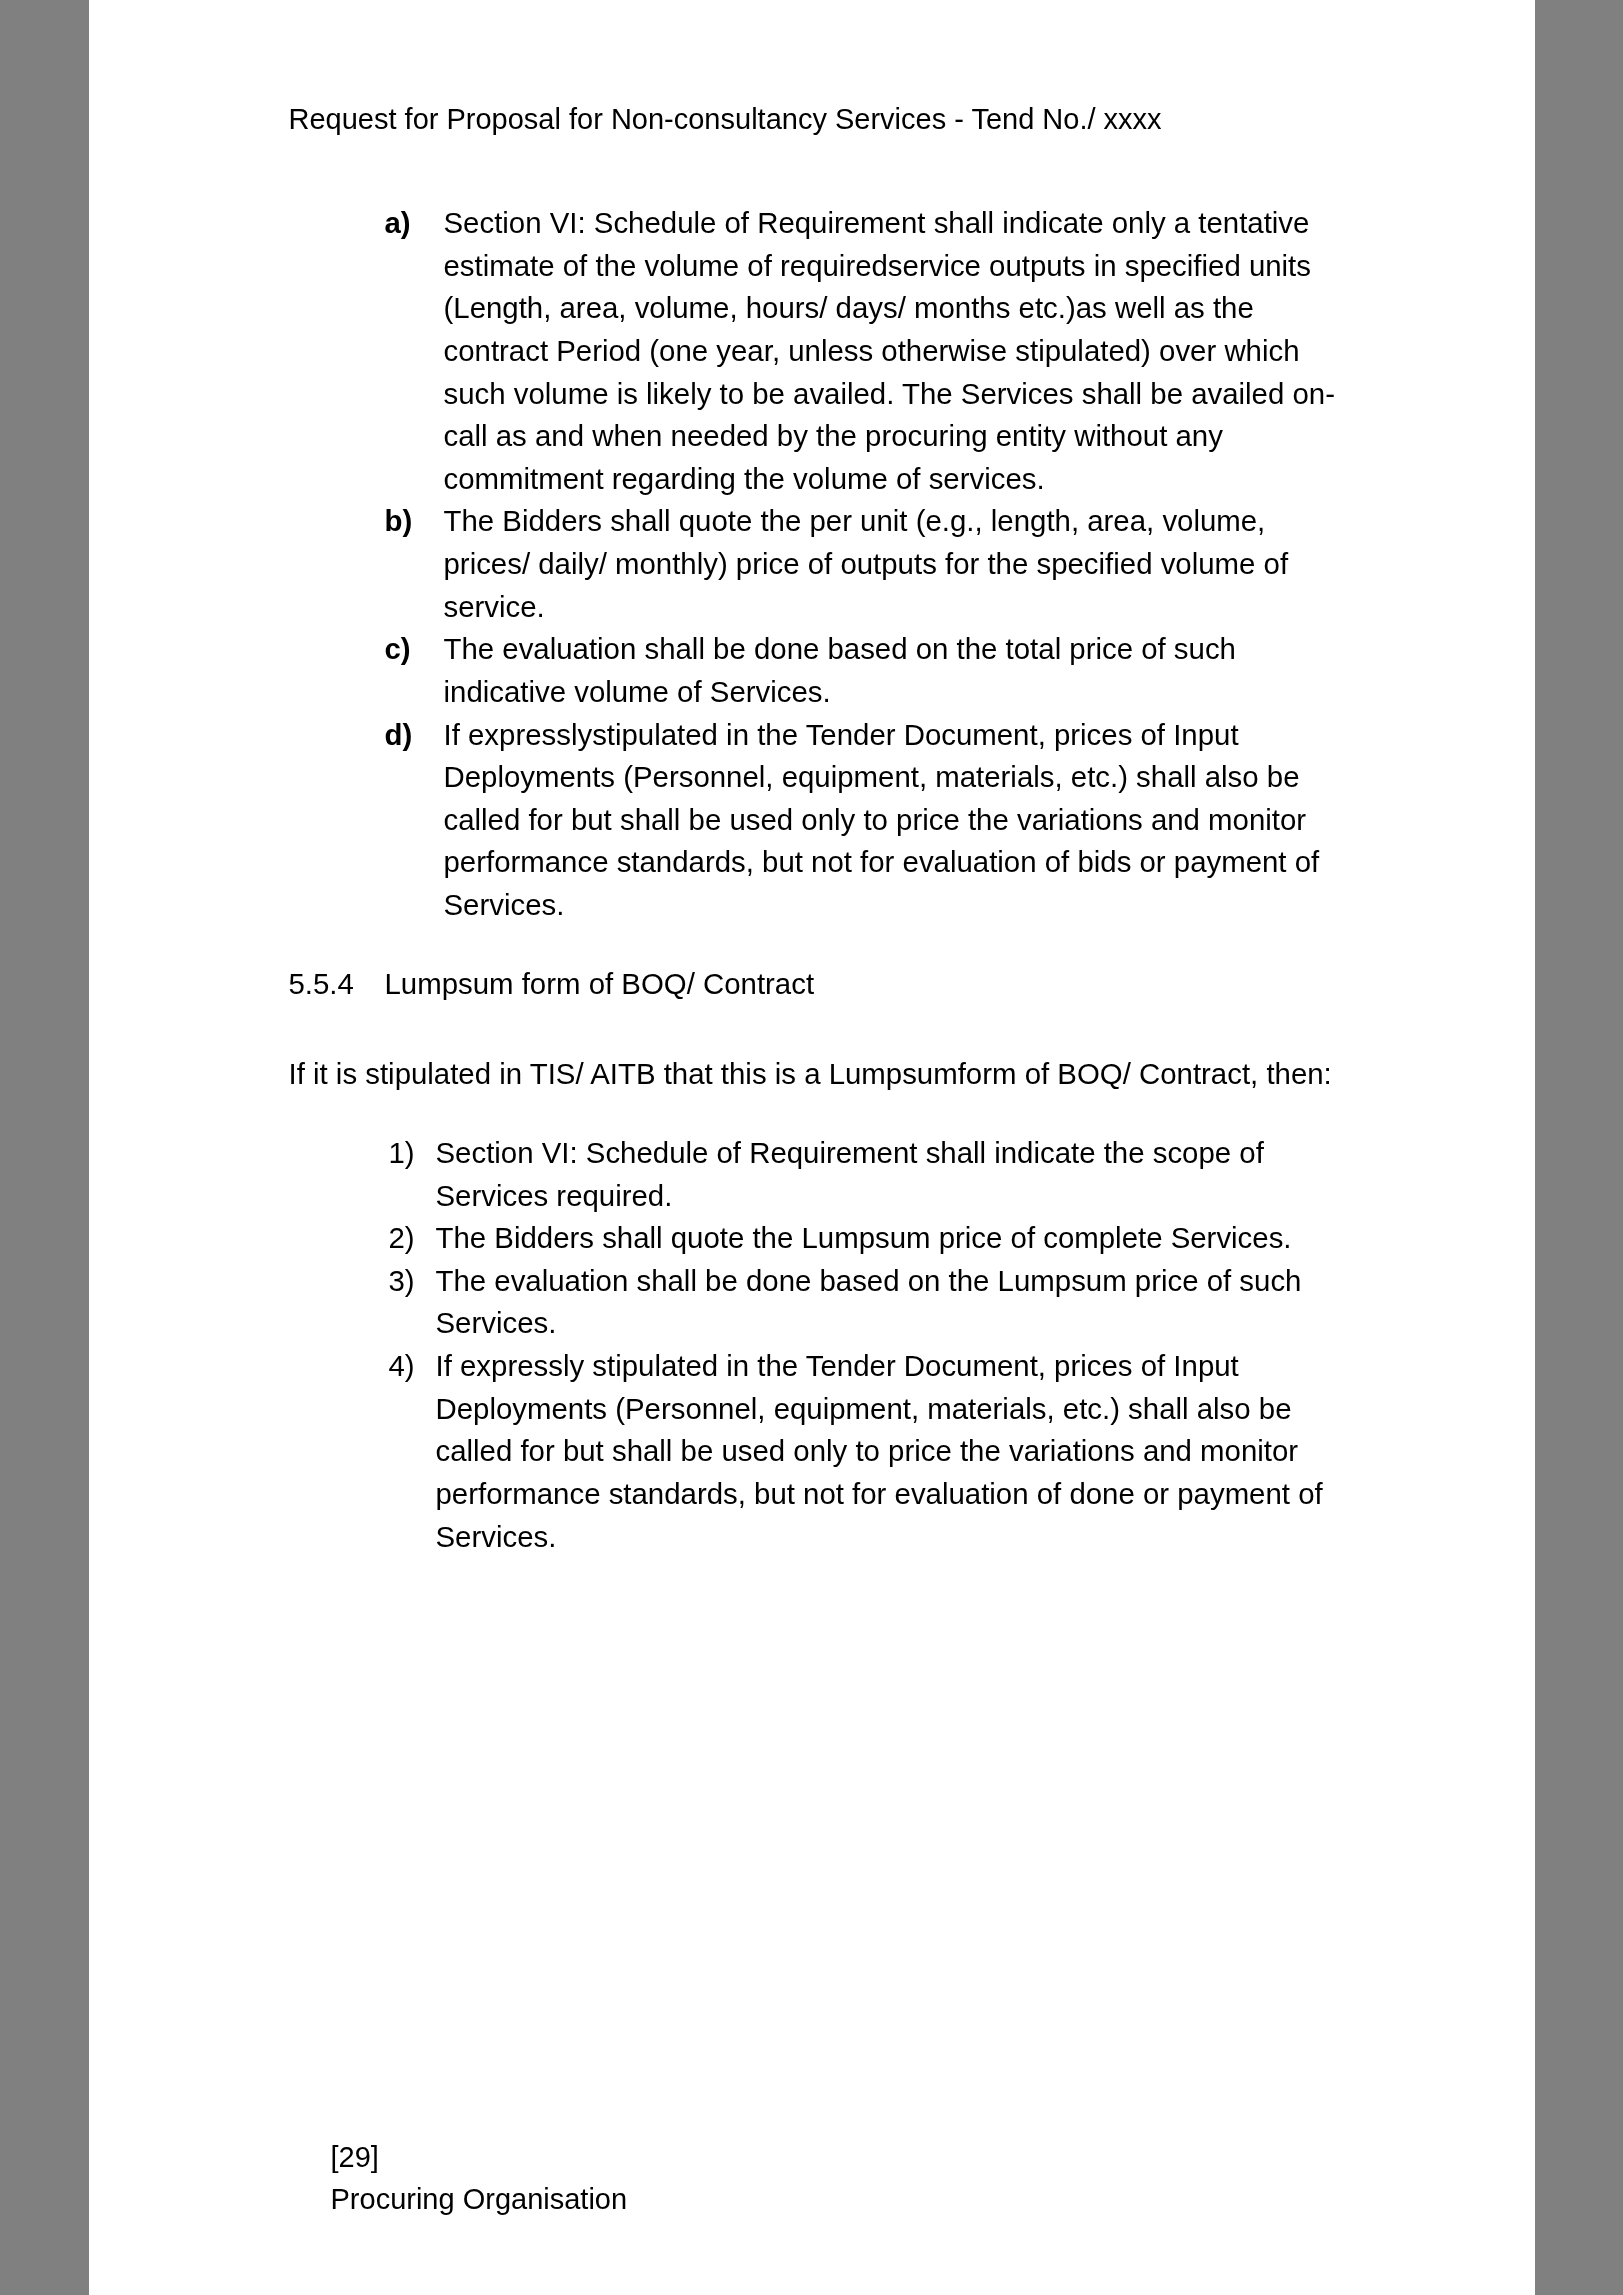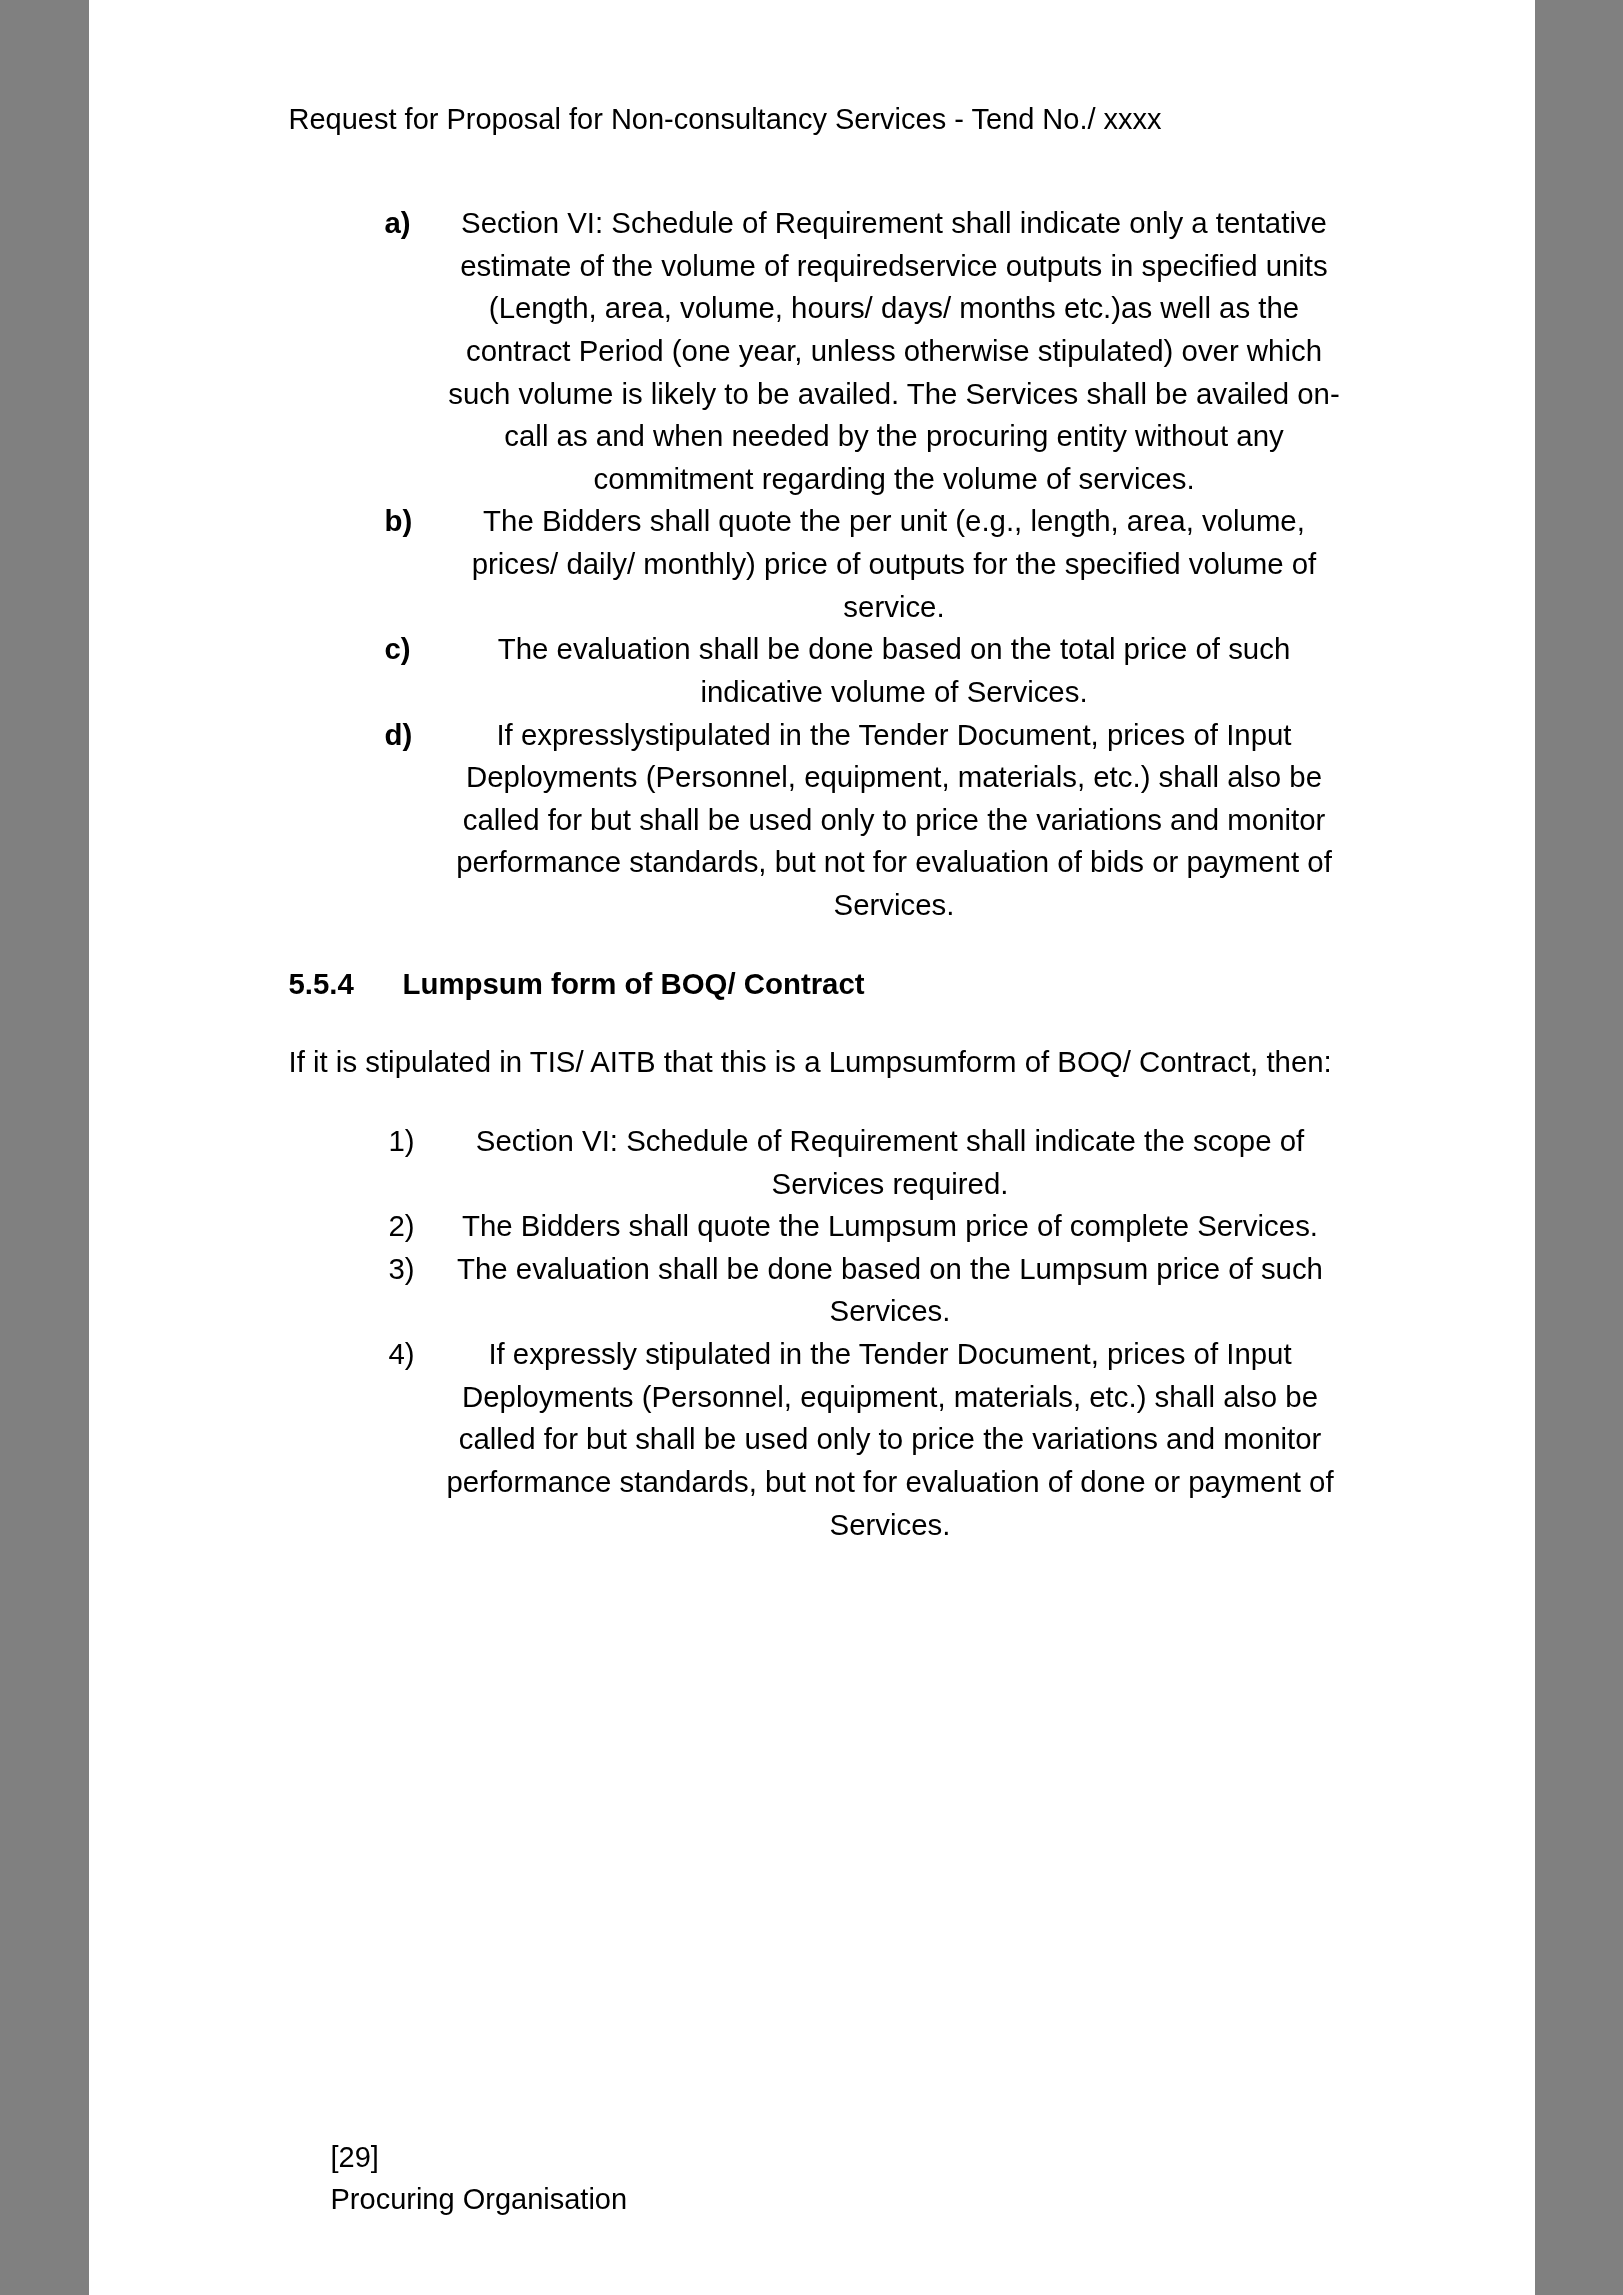--- a/index.html
+++ b/index.html
@@ -34,27 +34,26 @@
   .lettered { margin-left: 96px; }
   .lettered .label {
     flex: 0 0 59px;
     font-weight: bold;
   }
   .numbered { margin-left: 100px; }
   .numbered .label {
     flex: 0 0 47px;
     font-weight: normal;
   }
-  .item-text { flex: 1; text-align: center; }
+  .item-text { flex: 1; }
   .section-heading {
     display: flex;
-    font-weight: bold;
+    font-weight: normal;
     margin-top: 36px;
-    margin-bottom: 36px;
-    gap: 18px;
+    margin-bottom: 48px;
   }
   .section-number { flex: 0 0 96px; }
   .intro { margin-bottom: 36px; }
   .doc-footer {
     position: absolute;
     left: 242px;
     right: 190px;
     bottom: 75px;
     display: flex;
     justify-content: space-between;

